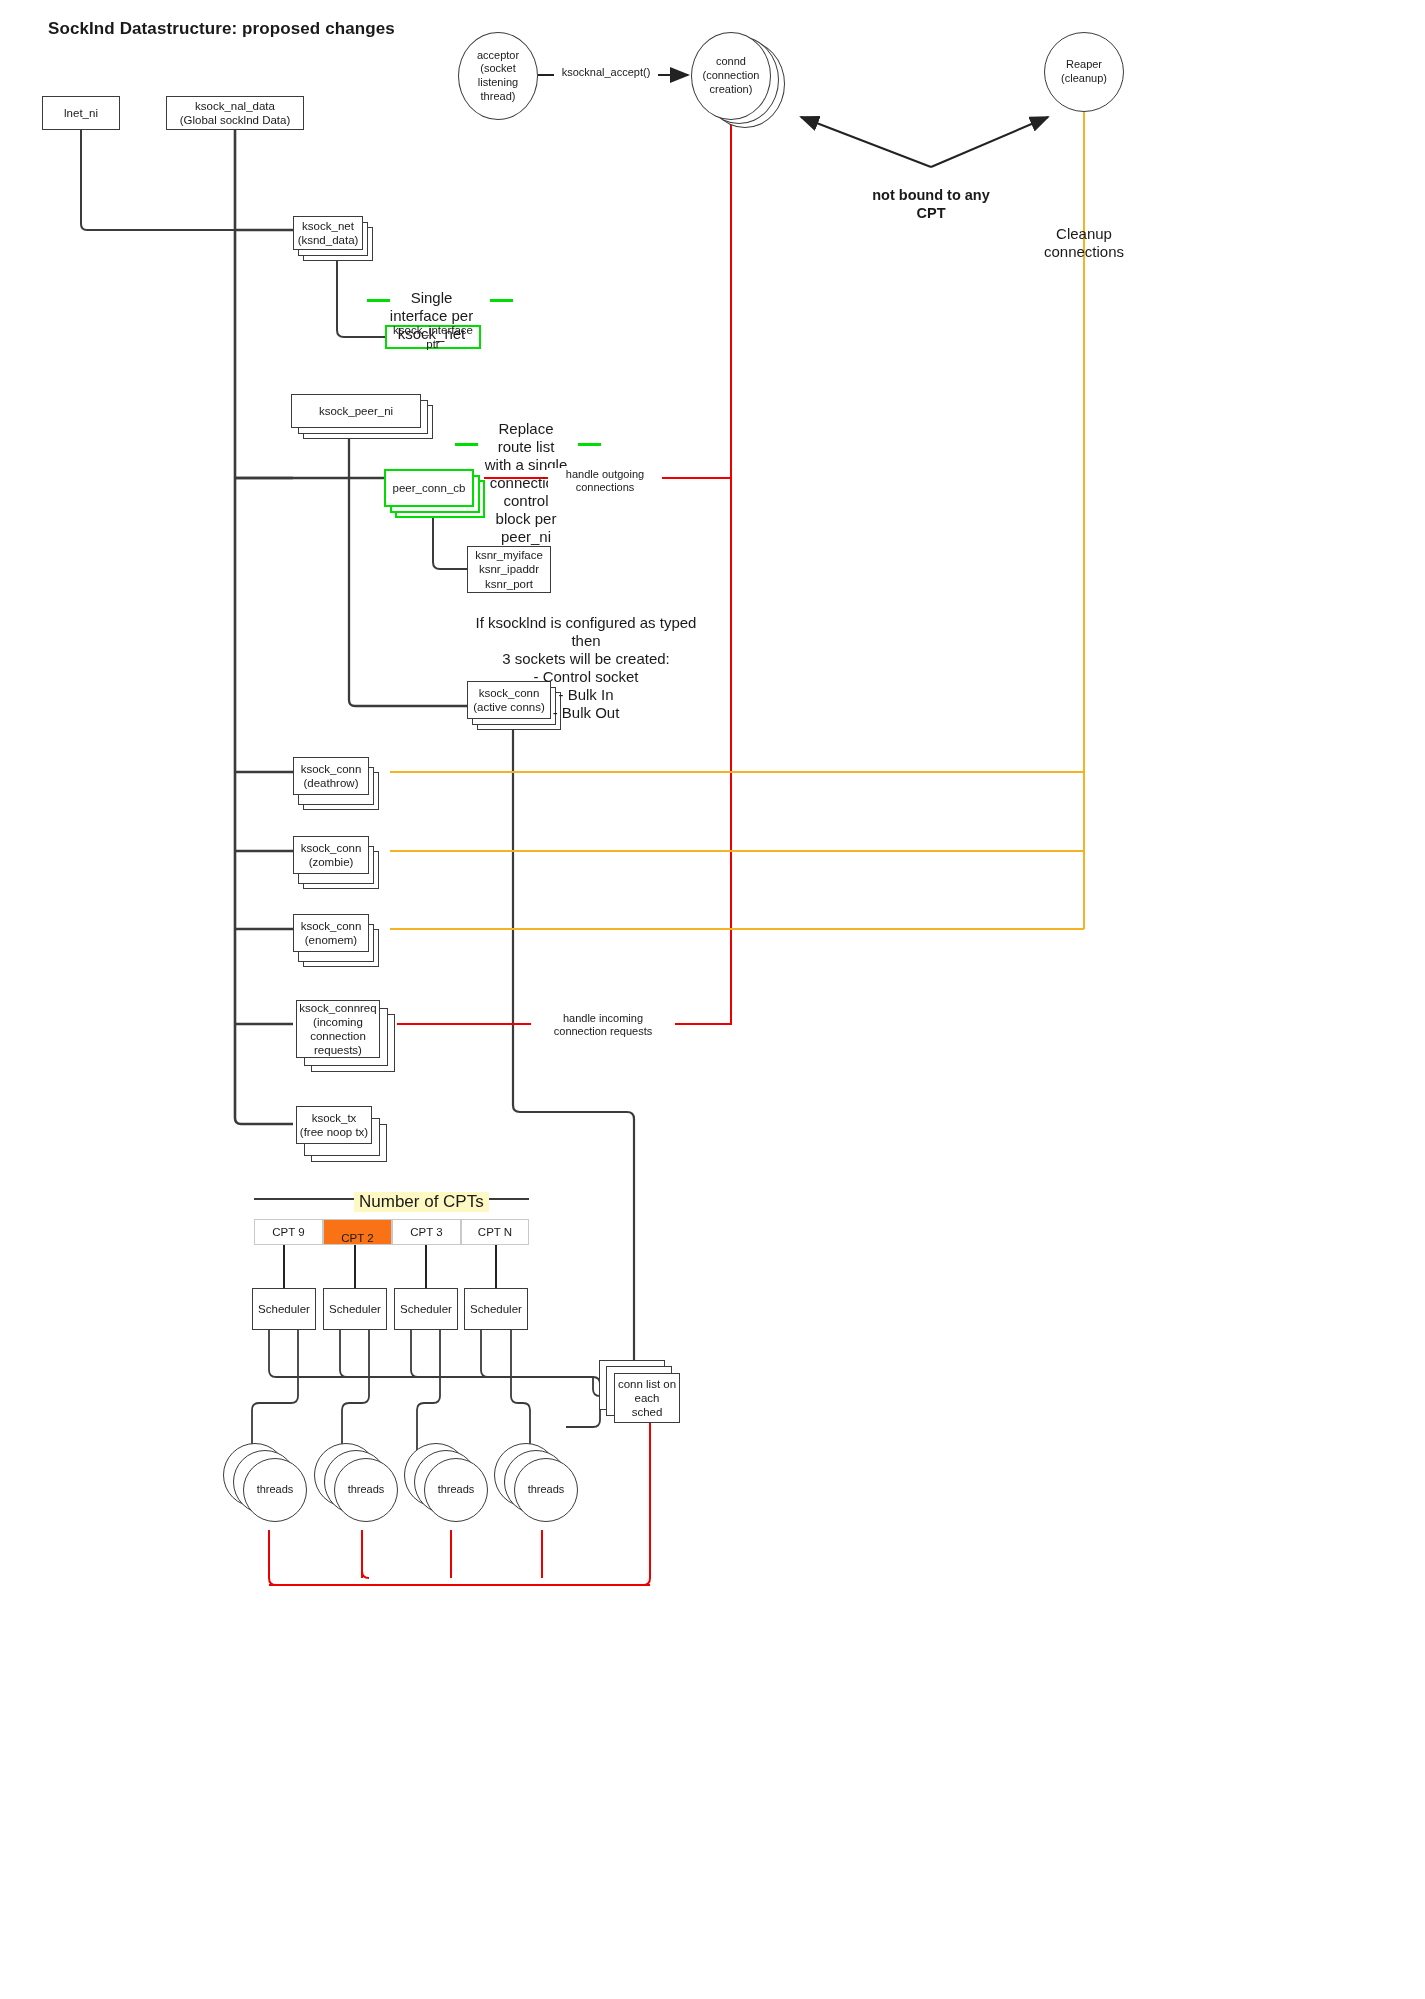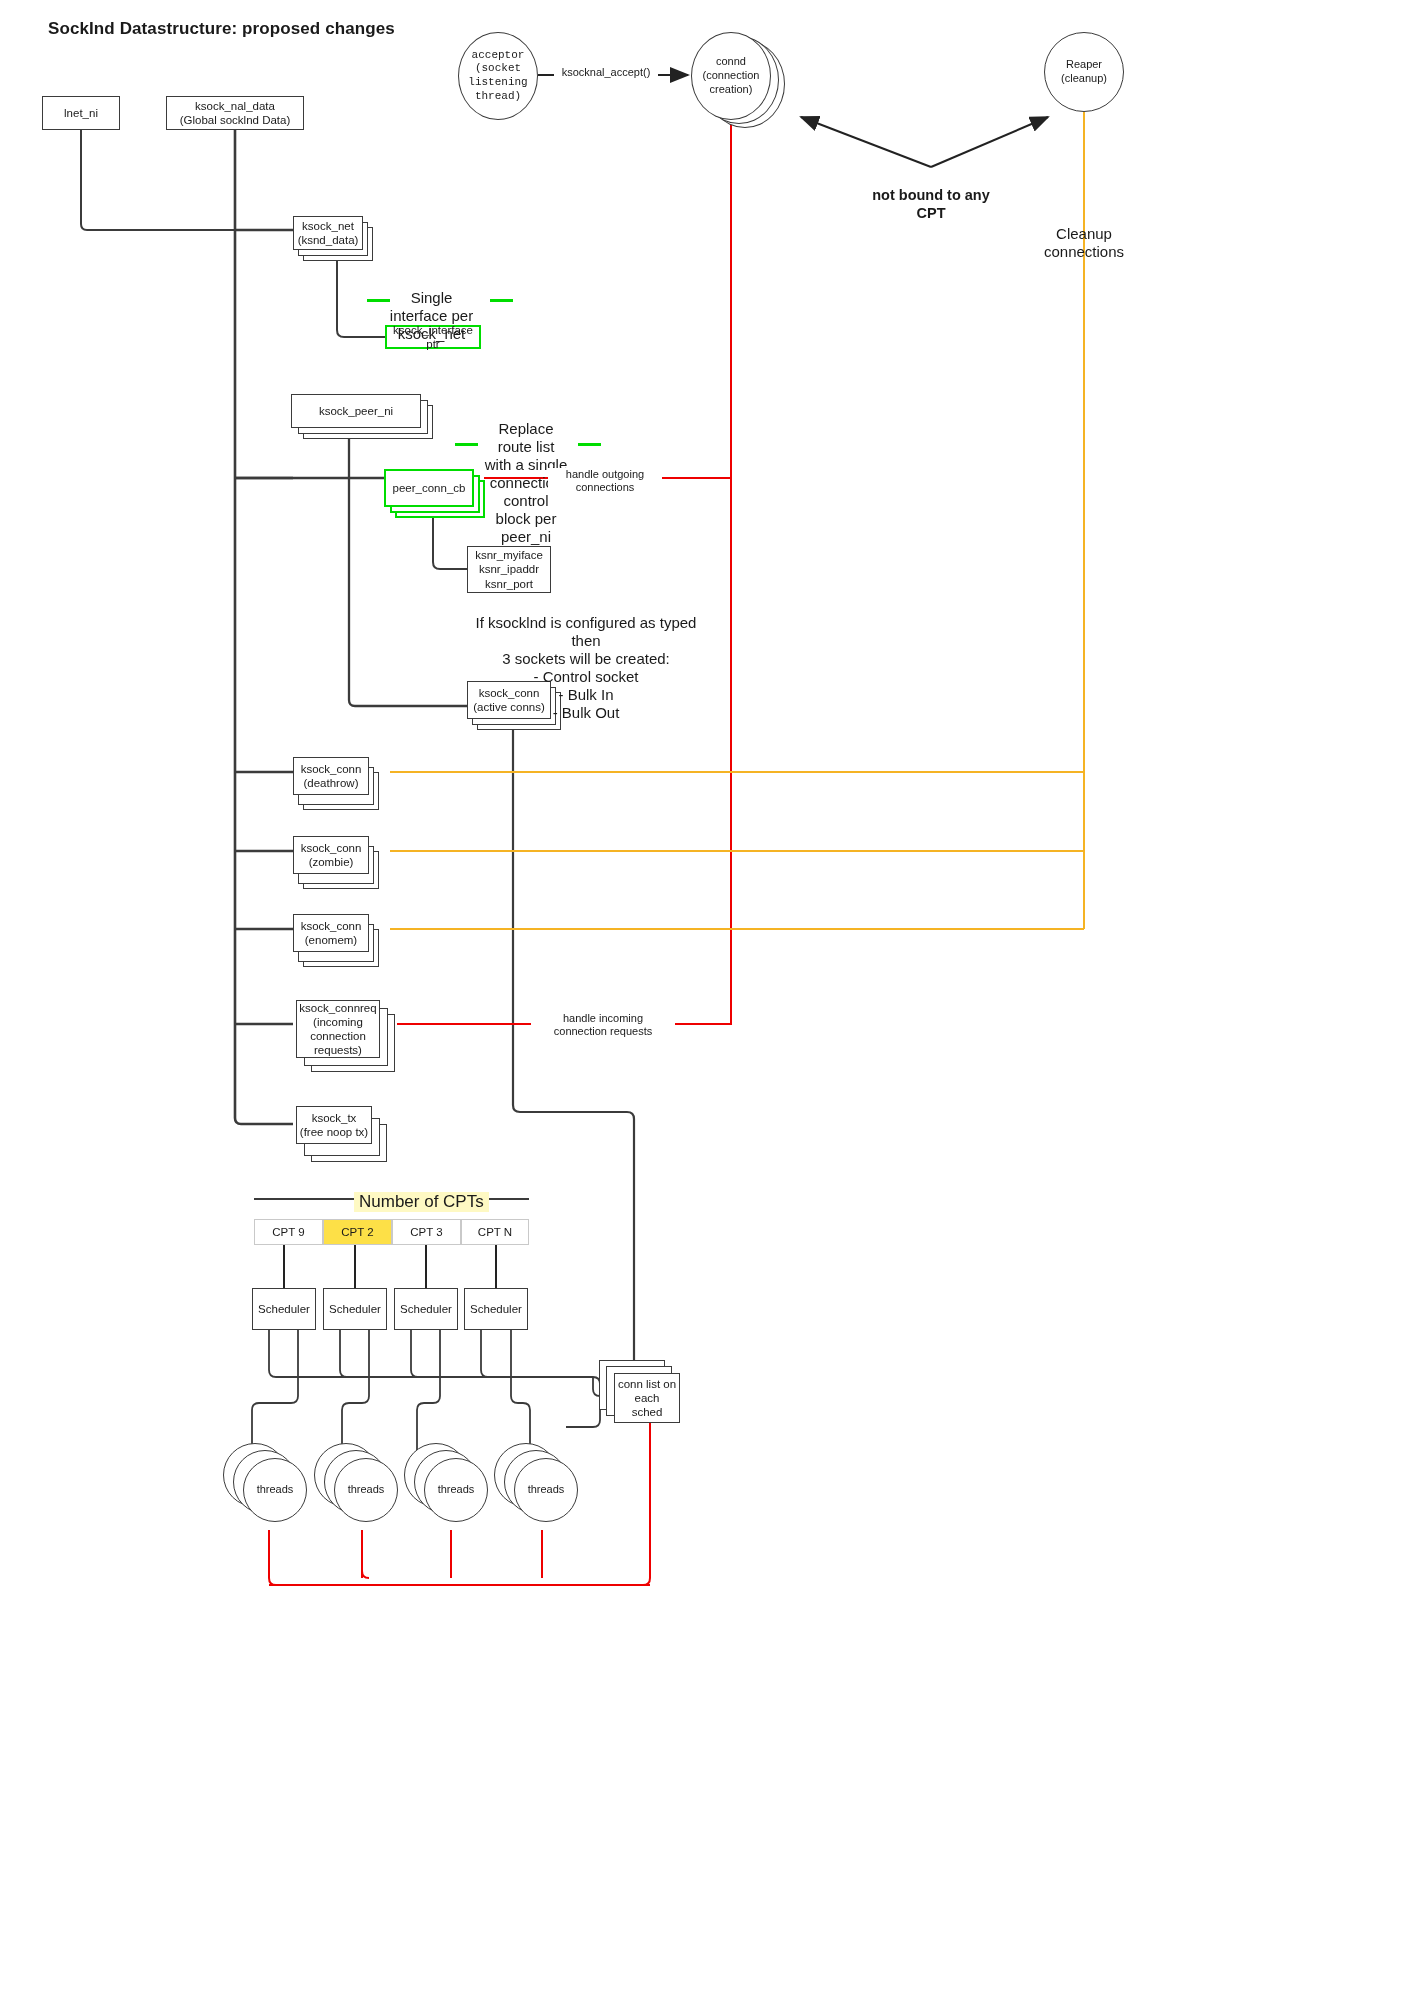--- a/index.html
+++ b/index.html
@@ -32,21 +32,21 @@
   .note.left{text-align:center;}
   .bold-note{position:absolute;font-size:14.5px;font-weight:bold;line-height:1.25;text-align:center;z-index:7;}
   .edge-lbl{position:absolute;font-size:11px;line-height:1.2;text-align:center;background:#fff;z-index:8;padding:0 2px;}
 
   .gdash{position:absolute;height:3px;background:#00dd00;z-index:7;}
 
   
   .cptbar{position:absolute;display:flex;z-index:6;}
   .cptcell{box-sizing:border-box;border:1px solid #c9c9c9;background:#fff;
            display:flex;align-items:center;justify-content:center;font-size:11.5px;height:26px;}
-  .cptcell.sel{background:#fde047;}
+  .cptcell.sel{background:#f97316;align-items:flex-end;}
 
   .ruler-lbl{position:absolute;font-size:17px;background:#fef9c3;padding:0 5px;z-index:8;}
 </style>
 </head>
 <body>
 
 <div class="canvas">
 
   <div class="title">SockInd Datastructure: proposed changes</div>
 
@@ -235,21 +235,21 @@
 connection requests</div>
 
   <div class="stack-sh s3" style="left:285px;top:1124px;width:76px;height:38px;"></div>
   <div class="stack-sh s2" style="left:278px;top:1118px;width:76px;height:38px;"></div>
   <div class="box" style="left:270px;top:1106px;width:76px;height:38px;white-space:pre-line;">
     <span style="white-space:pre-line;">ksock_tx
 (free noop tx)</span>
   </div>
 
   <div class="ell" style="left:432px;top:32px;width:80px;height:88px;white-space:pre-line;">
-    <span style="white-space:pre-line;font-family:Liberation Mono, monospace;">acceptor
+    <span style="white-space:pre-line;">acceptor
 (socket
 listening
 thread)</span>
   </div>
 
   <div class="edge-lbl" style="left:528px;top:66px;width:100px;">ksocknal_accept()</div>
 
   <div class="ell-sh" style="left:679px;top:40px;width:80px;height:88px;"></div>
   <div class="ell-sh" style="left:673px;top:36px;width:80px;height:88px;"></div>
   <div class="ell" style="left:665px;top:32px;width:80px;height:88px;white-space:pre-line;">

